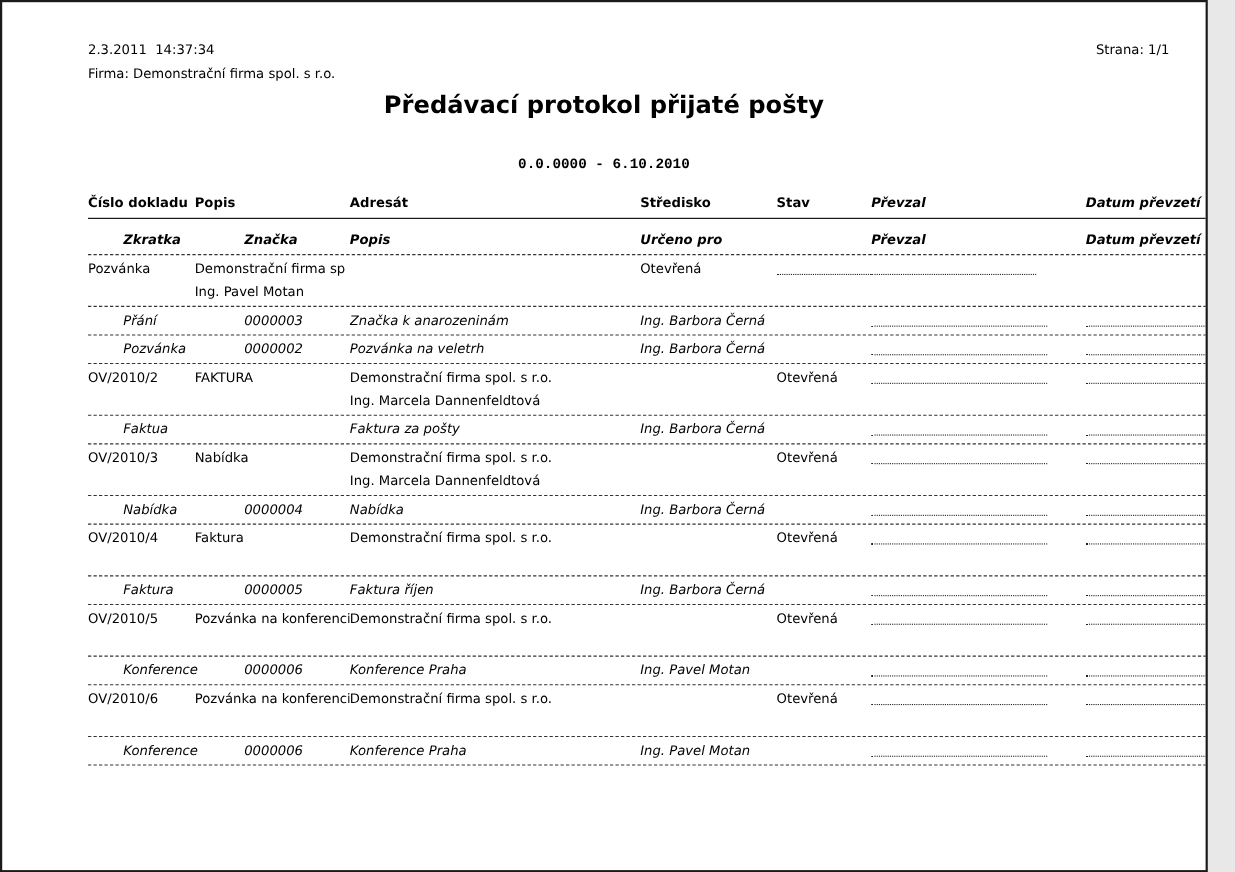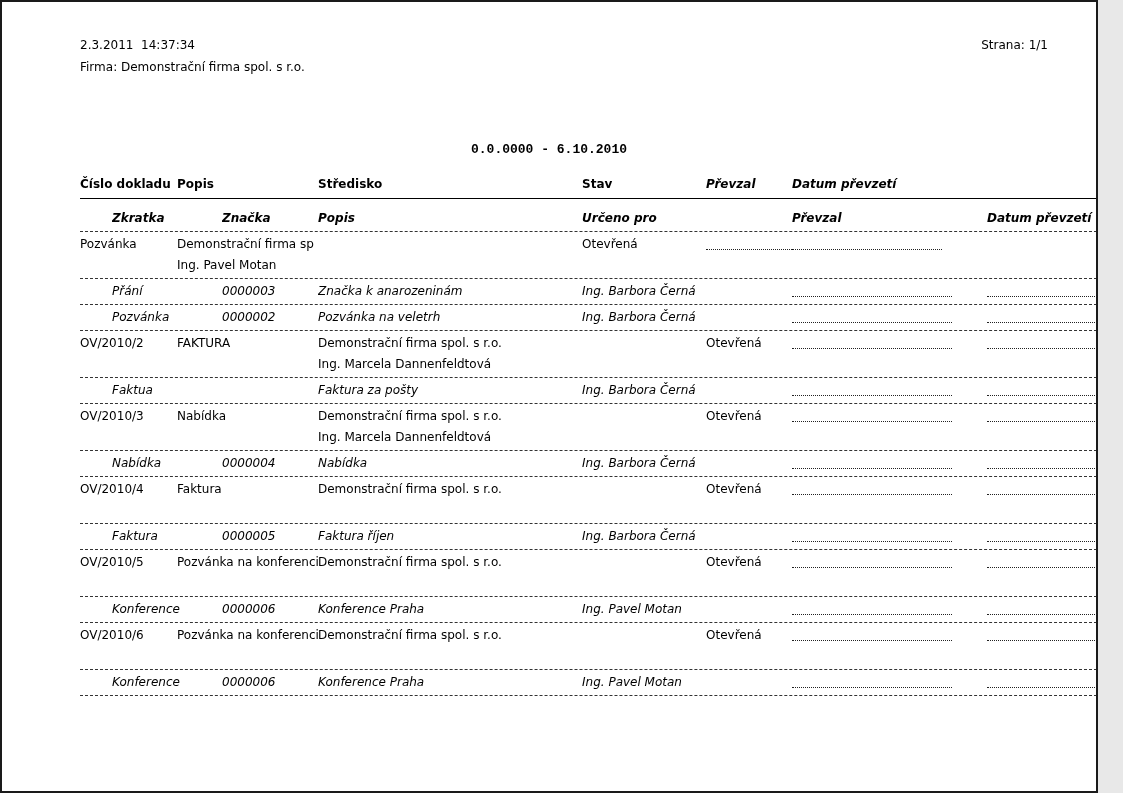--- a/index.html
+++ b/index.html
@@ -9,21 +9,21 @@
     height: 793px;
     box-sizing: border-box;
     background: #ffffff;
     border: 2px solid #1a1a1a;
     font-family: "DejaVu Sans", "Liberation Sans", sans-serif;
     color: #000;
     overflow: hidden;
   }
   .meta { position: absolute; top: 36px; left: 78px; font-size: 12px; }
   .meta .line { height: 22px; white-space: pre; }
-  .page-num { position: absolute; top: 36px; right: 48px; font-size: 12px; }
+  .page-num { position: absolute; top: 36px; right: 33px; font-size: 12px; }
   .title {
     position: absolute; top: 82px; left: 0; right: 0;
     text-align: center; font-size: 22px; font-weight: bold;
   }
   .subtitle {
     position: absolute; top: 140px; left: 0; right: 0;
     text-align: center; font-size: 13px; font-weight: bold; font-family: Liberation Mono, monospace;
   }
   .table-area {
     position: absolute; top: 172px; left: 78px;
@@ -48,28 +48,30 @@
 
 <div class="page">
 
   <div class="meta">
     <div class="line">2.3.2011  14:37:34</div>
     <div class="line">Firma: Demonstrační firma spol. s r.o.</div>
   </div>
 
   <div class="page-num">Strana: 1/1</div>
 
+  <div class="title">Předávací protokol přijaté pošty</div>
 
   <div class="subtitle">0.0.0000 - 6.10.2010</div>
 
   <div class="table-area">
 
     <div class="grid grid-main header-main">
       <div class="cell">Číslo dokladu</div>
       <div class="cell">Popis</div>
+      <div class="cell">Adresát</div>
       <div class="cell">Středisko</div>
       <div class="cell">Stav</div>
       <div class="cell it">Převzal</div>
       <div class="cell it">Datum převzetí</div>
     </div>
 
     <div class="grid grid-sub header-sub">
       <div class="cell"></div>
       <div class="cell">Zkratka</div>
       <div class="cell">Značka</div>

